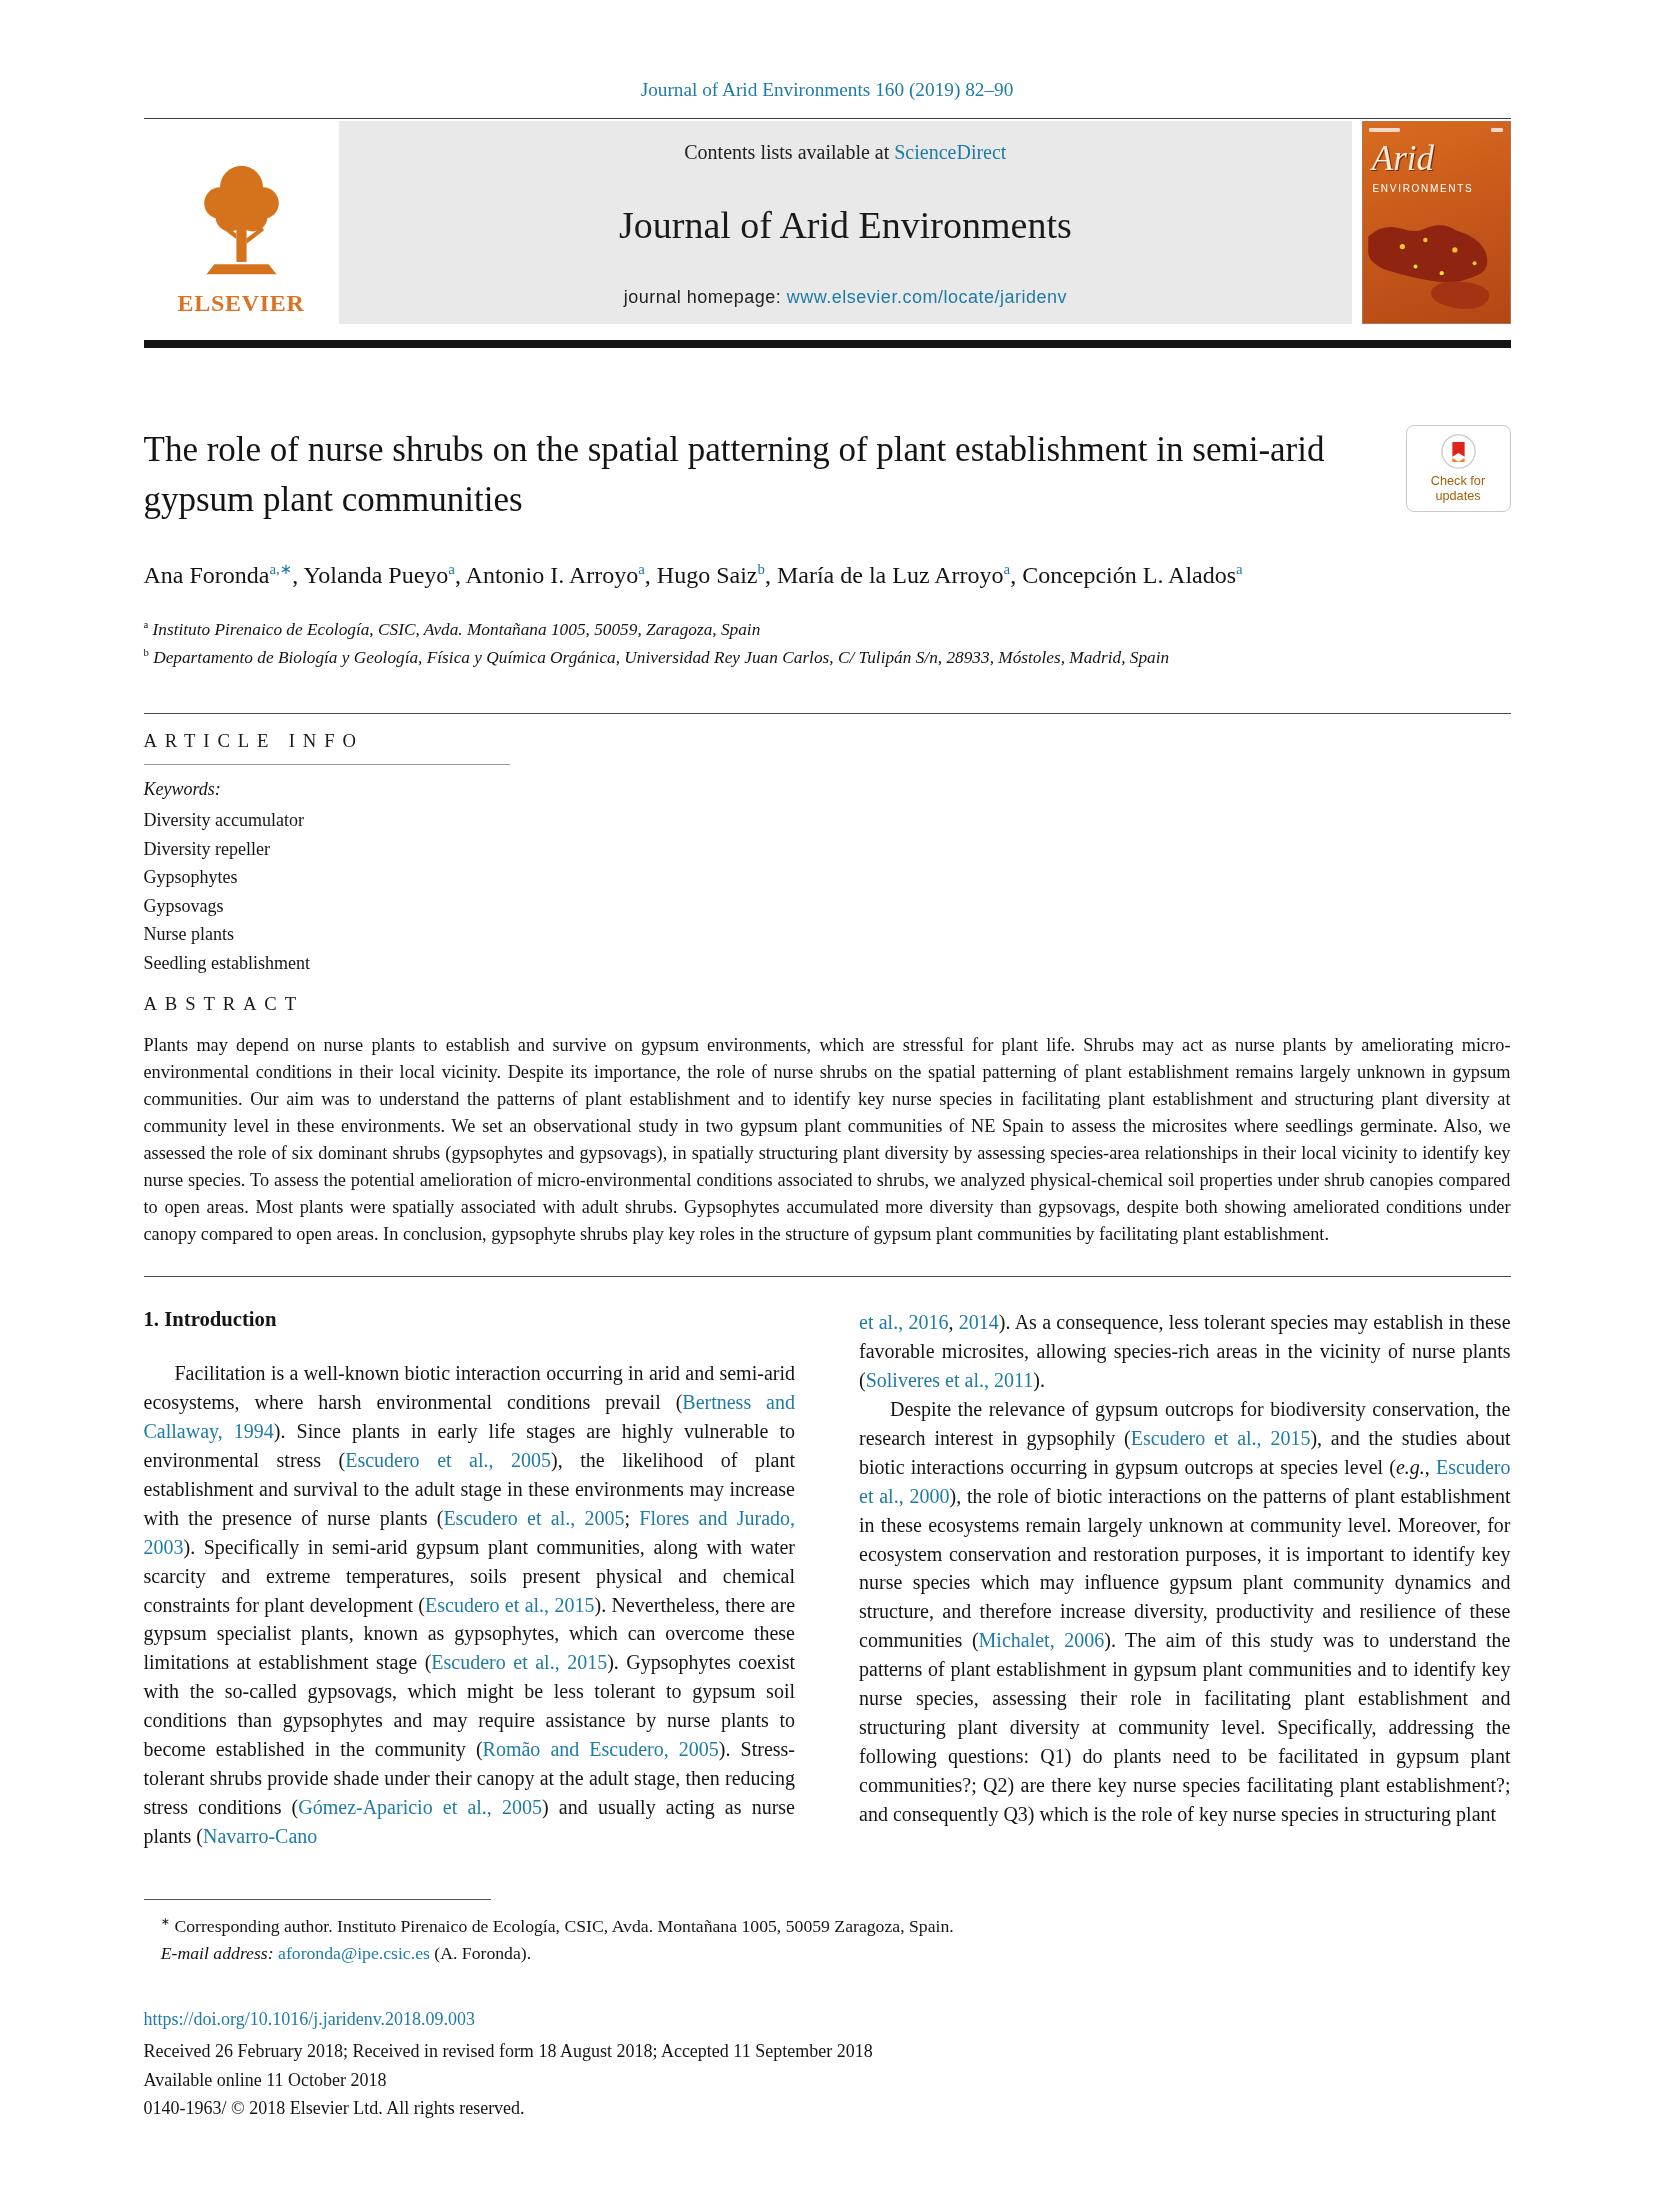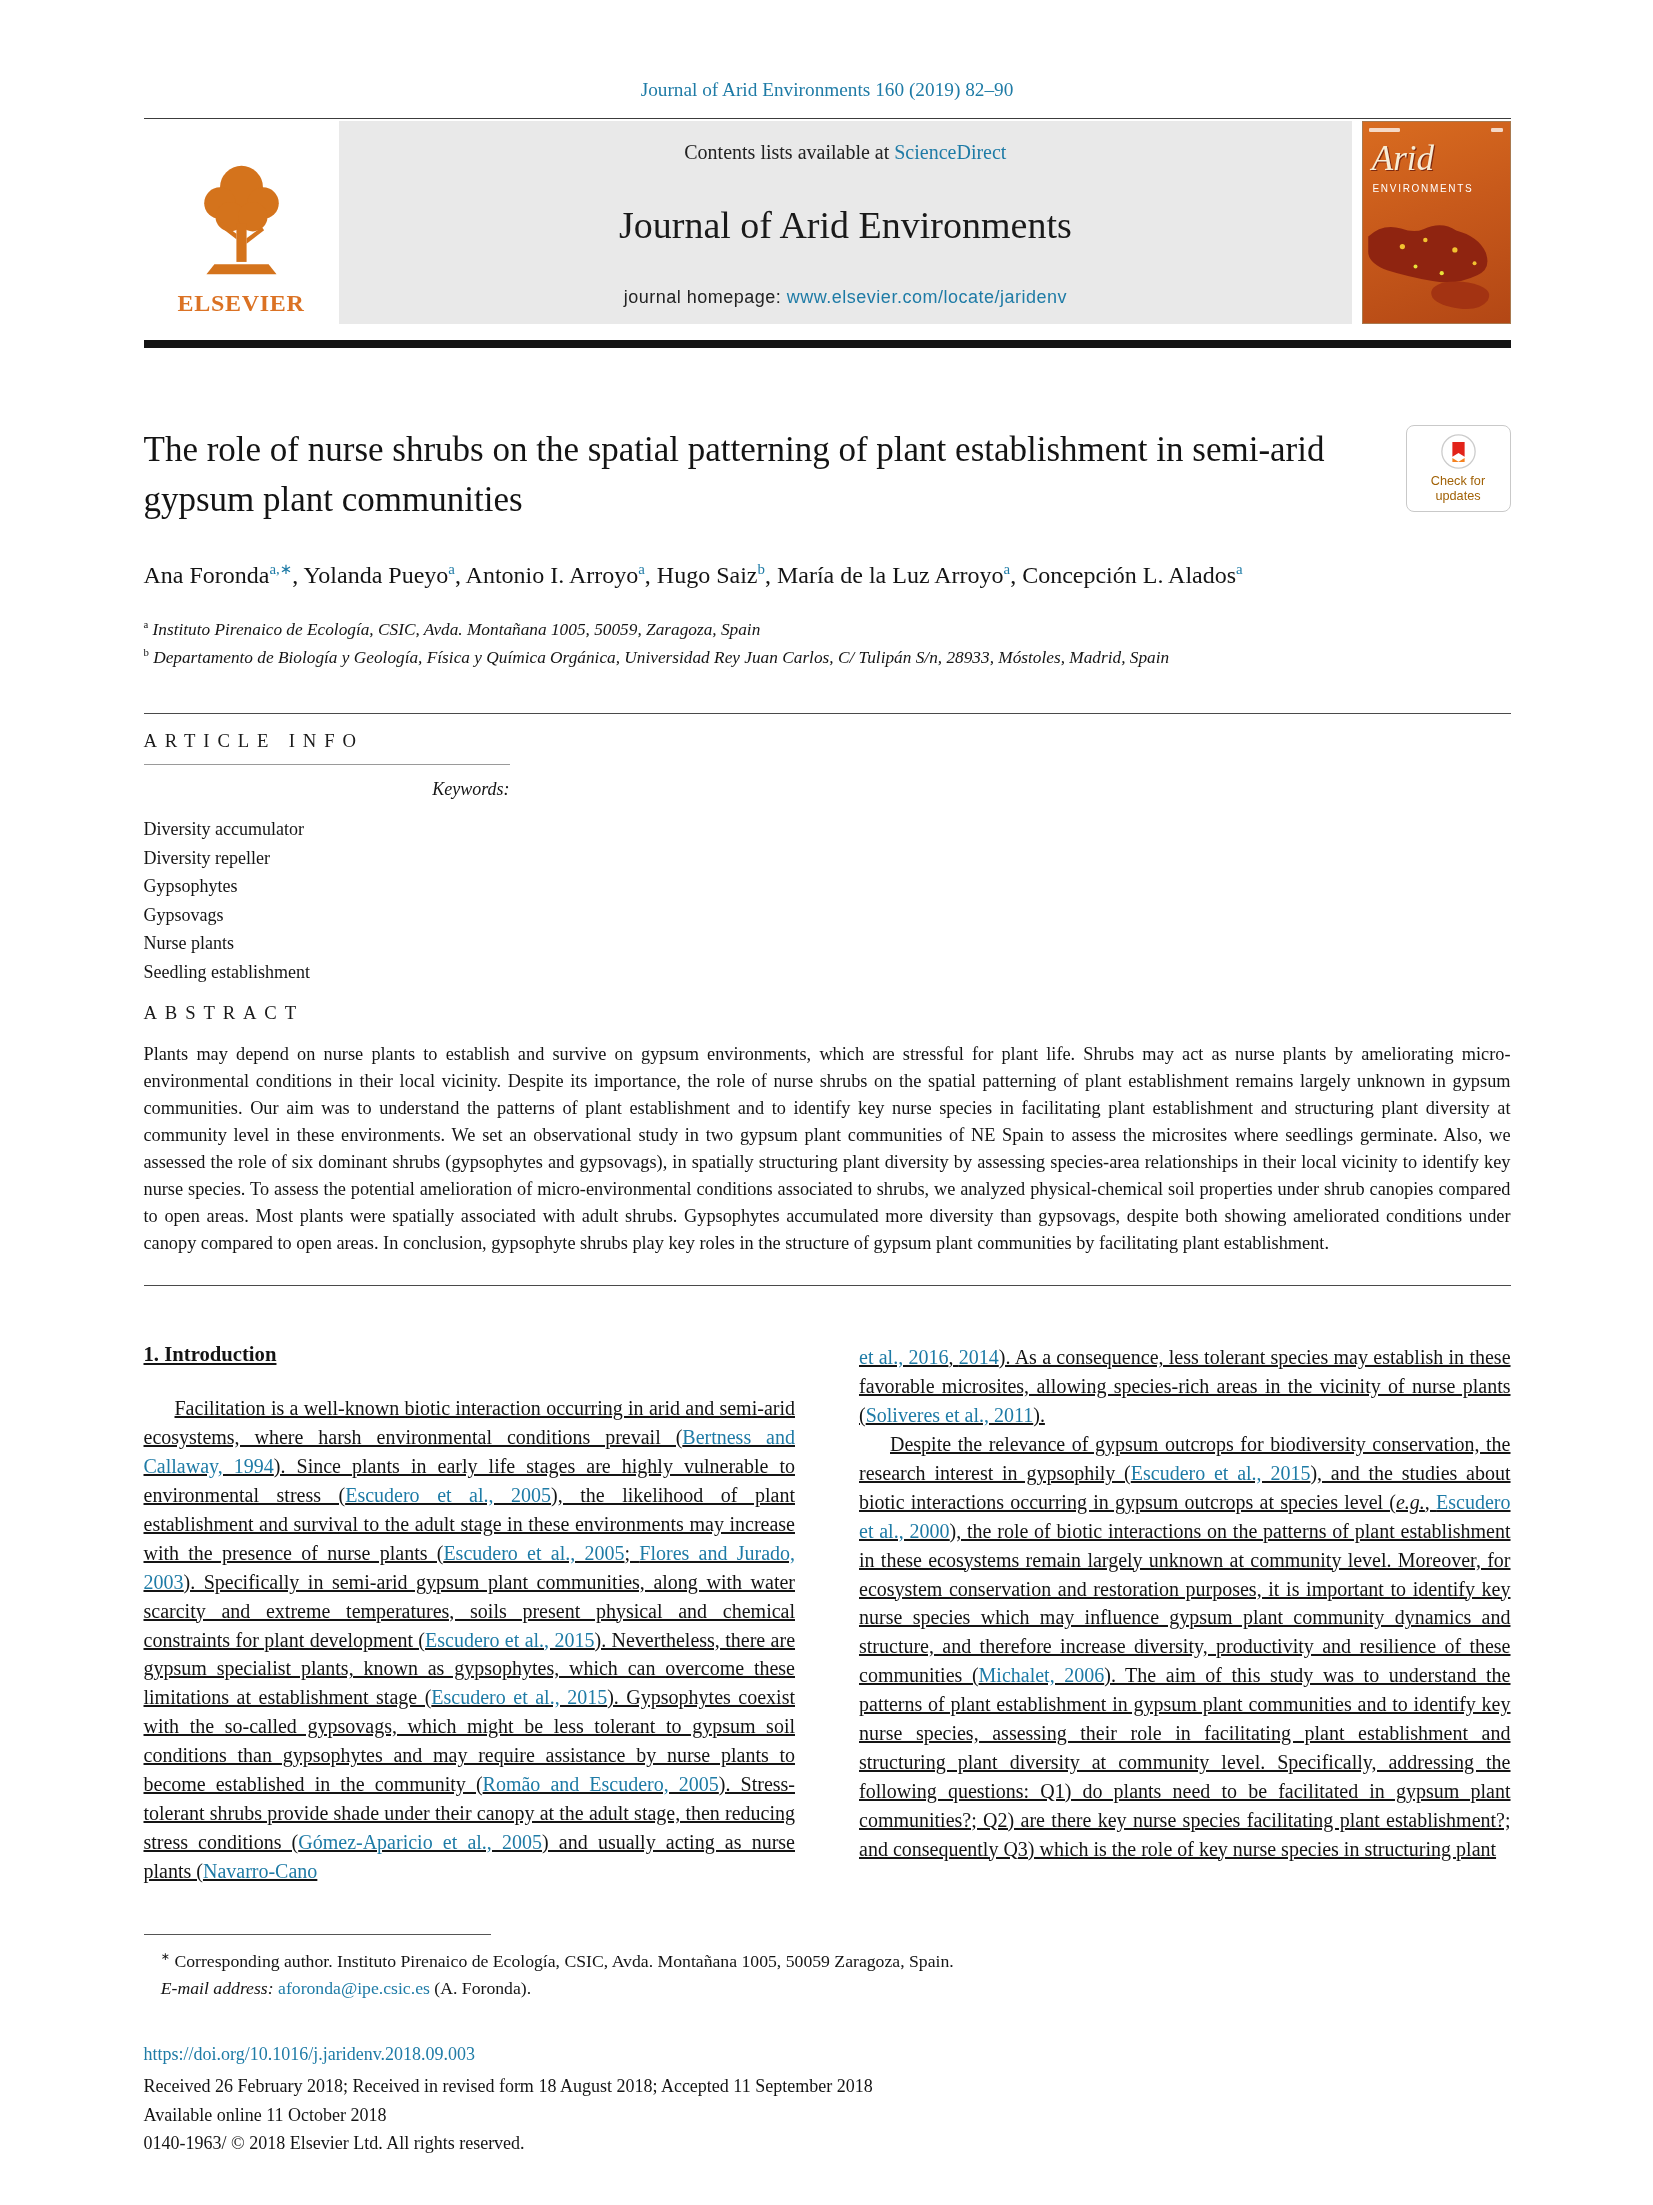--- a/index.html
+++ b/index.html
@@ -44,26 +44,26 @@
   .authors .sup{color:var(--link);}
   .affiliations{margin-top:23px;font-size:17.3px;line-height:1.62;font-style:italic;}
   .affil .sup{font-style:normal;}
 
   
   .abstract-section{margin-top:41px;border-top:1.3px solid #4a4a4a;border-bottom:1.3px solid #4a4a4a;display:flex;padding:0 0 29px 0;flex-direction:column;}
   .info-col{width:413px;padding-right:47px;flex-shrink:0;}
   .abs-col{flex:1;}
   .block-heading{font-size:18.7px;letter-spacing:0.42em;padding:16px 0 12px;color:#1a1a1a;}
   .info-underline{border-top:1px solid #9a9a9a;margin-bottom:14.7px;width:100%;}
-  .keywords-label{font-style:italic;font-size:18px;margin-bottom:15px;text-align:right;}
+  .keywords-label{font-style:italic;font-size:18px;margin-bottom:6px;}
   .keywords-list{font-size:18px;line-height:1.58;}
   .abstract-text{font-size:18.3px;line-height:1.47;text-align:justify;margin-top:5.3px;}
 
   
-  .body-section{margin-top:57px;display:flex;gap:64px;text-decoration:underline;}
+  .body-section{margin-top:31px;display:flex;gap:64px;}
   .col{width:657px;}
   h2.sec-heading{font-size:20.7px;font-weight:bold;margin-bottom:28px;}
   .para{font-size:20px;line-height:1.445;text-align:justify;}
   .para.indent{text-indent:31px;}
   .para + .para{margin-top:0;}
 
   
   .footnote{margin-top:48px;}
   .fn-rule{width:347px;border-top:1.3px solid #555;margin-bottom:13.3px;}
   .fn-line{font-size:17.7px;line-height:1.55;padding-left:17.3px;}

